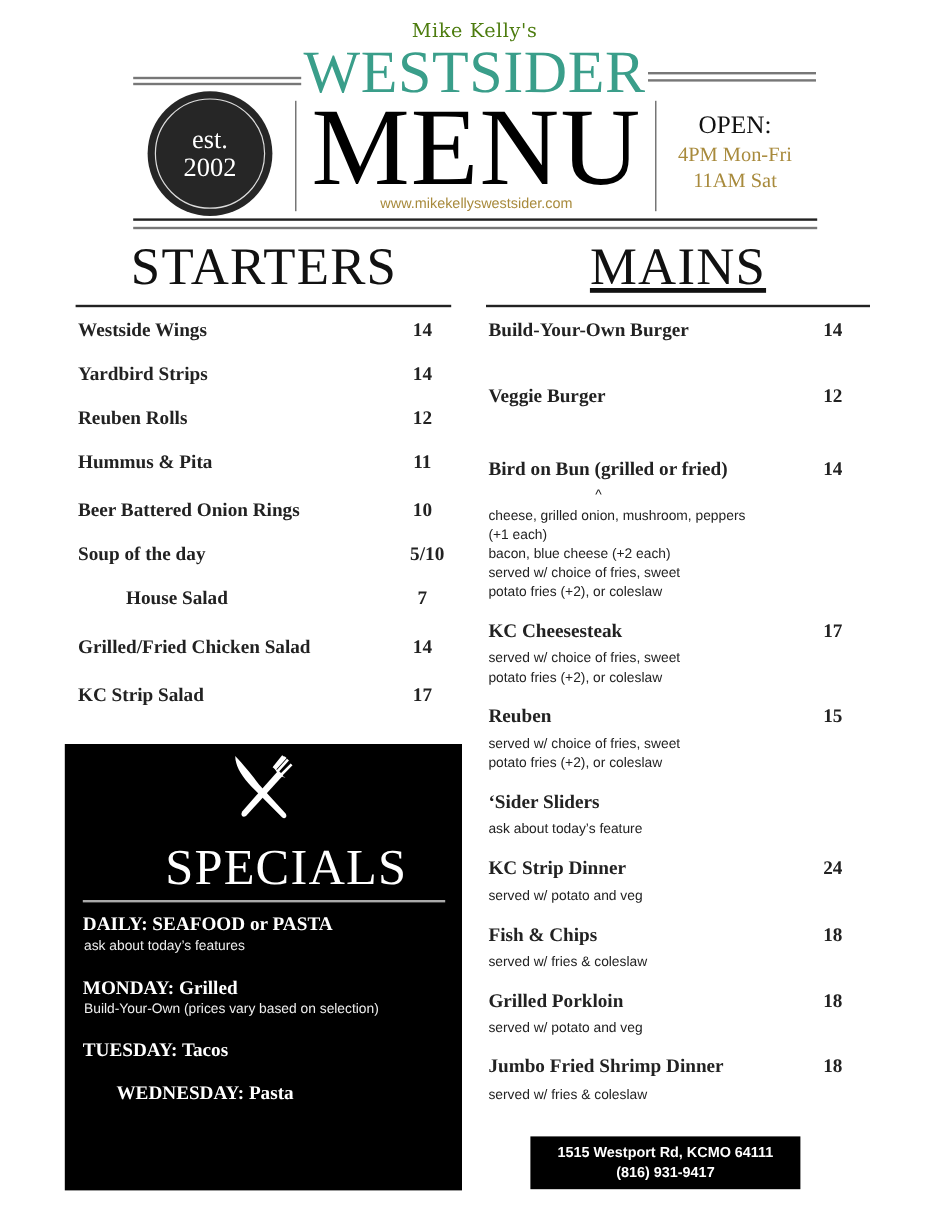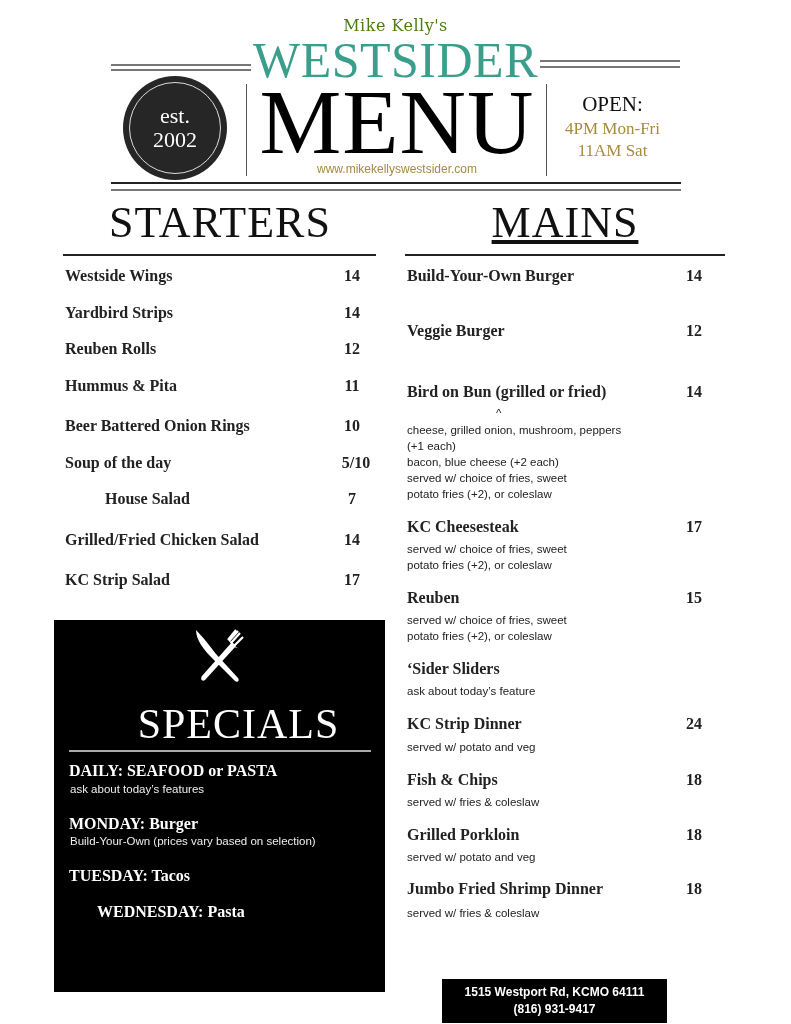--- a/index.html
+++ b/index.html
@@ -27,21 +27,21 @@
   .item-price { font-family: "Liberation Serif", serif; font-weight: bold; font-size: 16px; color: #222; text-align: center; width: 50px; }
   .item-desc { font-family: "Liberation Sans", sans-serif; font-size: 11.5px; line-height: 16px; color: #222; }
 
   
   .specials { left: 54px; top: 620px; width: 331px; height: 372px; background: #000; }
   .specials-title { left: 0; width: 331px; top: 80px; text-align: center; font-size: 42px; color: #fff; letter-spacing: 1px; padding-left: 19px; }
   .specials-rule { left: 15px; top: 130px; width: 302px; height: 2px; background: #aaa; }
   .sp-head { color: #fff; font-family: "Liberation Serif", serif; font-weight: bold; font-size: 16px; white-space: nowrap; }
   .sp-sub { color: #eee; font-family: "Liberation Sans", sans-serif; font-size: 11.5px; white-space: nowrap; }
 
-  .address { left: 442px; top: 947px; width: 225px; height: 44px; background: #000; color: #fff; text-align: center; font-family: "Liberation Sans", sans-serif; font-weight: bold; font-size: 12px; line-height: 17px; padding-top: 5px; box-sizing: border-box; margin-top: 32px; }
+  .address { left: 442px; top: 947px; width: 225px; height: 44px; background: #000; color: #fff; text-align: center; font-family: "Liberation Sans", sans-serif; font-weight: bold; font-size: 12px; line-height: 17px; padding-top: 5px; box-sizing: border-box; }
 </style>
 </head>
 <body>
 
 <div class="abs mike">Mike Kelly's</div>
 <div class="abs westsider">WESTSIDER</div>
 
 <div class="abs hline" style="left:111px; top:64px; width:140px;"></div>
 <div class="abs hline" style="left:111px; top:69px; width:140px;"></div>
 <div class="abs hline" style="left:540px; top:60px; width:140px;"></div>
@@ -106,21 +106,21 @@
     <path d="M40 14 L 10 48 C 8 51, 10 54, 13 52 L 44 18 Z" fill="#fff"></path>
     <path d="M36 12 L 44 2 M39 15 L 48 5 M42 18 L 51 9 M37 13 L 46 3" stroke="#fff" stroke-width="2.2" fill="none"></path>
     <path d="M36 10 C 38 16, 42 20, 46 20 L 42 18 Z" fill="#fff"></path>
   </svg>
   <div class="abs specials-title">SPECIALS</div>
   <div class="abs specials-rule"></div>
 
   <div class="abs sp-head" style="left:15px; top:142px;">DAILY: SEAFOOD or PASTA</div>
   <div class="abs sp-sub" style="left:16px; top:163px;">ask about today’s features</div>
 
-  <div class="abs sp-head" style="left:15px; top:195px;">MONDAY: Burger</div>
+  <div class="abs sp-head" style="left:15px; top:195px;">MONDAY: Grilled</div>
   <div class="abs sp-sub" style="left:16px; top:215px;">Build-Your-Own (prices vary based on selection)</div>
 
   <div class="abs sp-head" style="left:15px; top:247px;">TUESDAY: Tacos</div>
   <div class="abs sp-head" style="left:15px; top:283px;margin-left:28px;">WEDNESDAY: Pasta</div>
 </div>
 
 <div class="abs sec-title" style="left:405px; top:200px; width:320px;text-decoration:underline;">MAINS</div>
 <div class="abs sec-rule" style="left:405px; top:254px; width:320px;"></div>
 
 <div>

